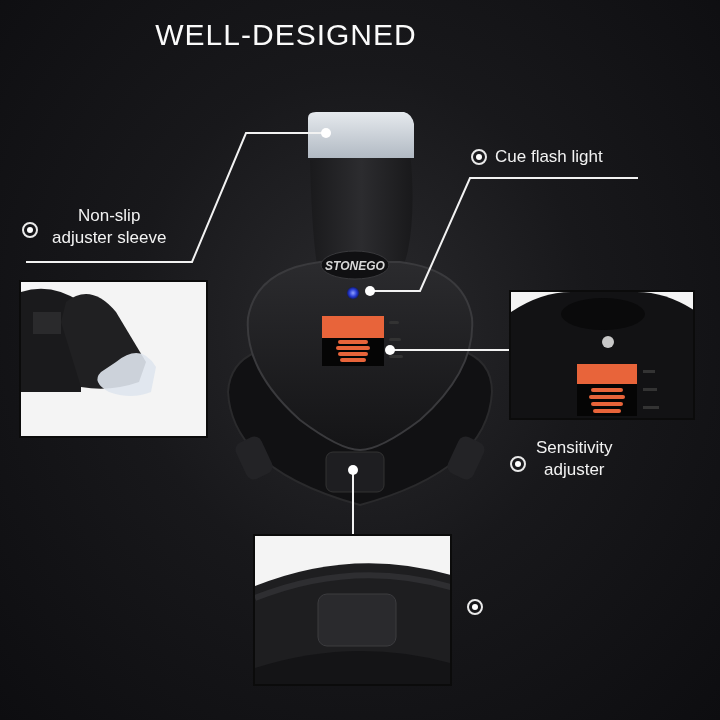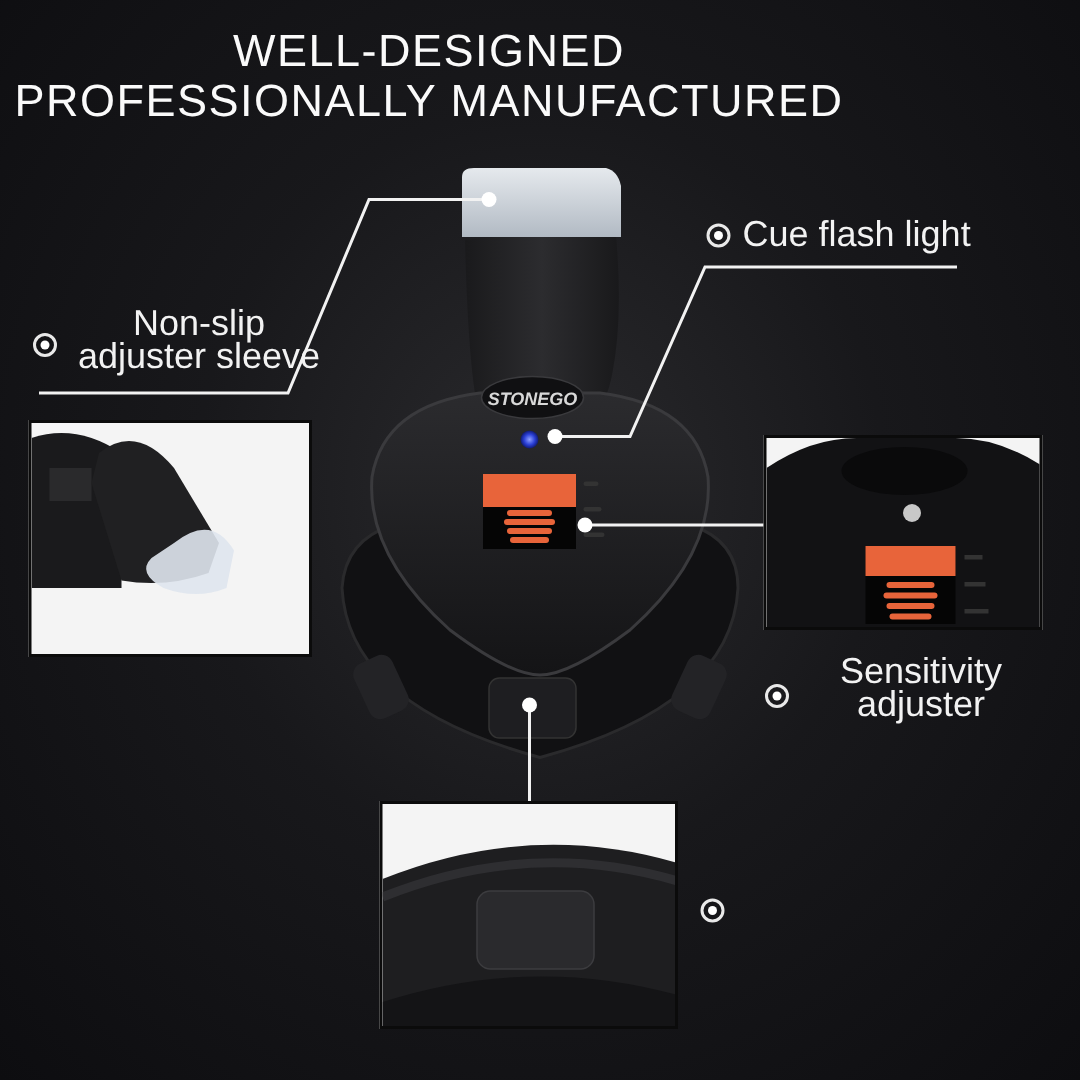--- a/index.html
+++ b/index.html
@@ -11,21 +11,21 @@
     position: relative;
   }
   .headline {
     position: absolute; left: 0; top: 18px; width: 572px;
     text-align: center; letter-spacing: 1px; line-height: 33px;
     font-size: 30px; font-weight: 400; color: #fafafa;
   }
   .headline span { display: block; }
 
   .callout {
-    position: absolute; color: #f2f2f2; font-size: 24px; line-height: 22px;
+    position: absolute; color: #f2f2f2; font-size: 17px; line-height: 22px;
     display: flex; align-items: center;
   }
   .bullet {
     width: 16px; height: 16px; border-radius: 50%;
     border: 2px solid #e9e9e9; position: relative; flex: 0 0 auto;
   }
   .bullet::after {
     content: ""; position: absolute; left: 3px; top: 3px;
     width: 6px; height: 6px; border-radius: 50%; background: #fff;
   }
@@ -38,21 +38,20 @@
   }
 
   
   .product { position: absolute; left: 0; top: 0; width: 720px; height: 720px; }
 </style>
 </head>
 <body>
 
 <div class="headline">
   <span>WELL-DESIGNED</span>
-  <span>PROFESSIONALLY MANUFACTURED</span>
 </div>
 
 <svg class="product" viewBox="0 0 720 720" width="720" height="720">
   <defs>
     <linearGradient id="bodyG" x1="0" y1="0" x2="0" y2="1">
       <stop offset="0" stop-color="#2b2b2e"></stop>
       <stop offset="1" stop-color="#141416"></stop>
     </linearGradient>
     <linearGradient id="clipG" x1="0" y1="0" x2="1" y2="0">
       <stop offset="0" stop-color="#1a1a1c"></stop>
@@ -120,21 +119,21 @@
     <div>Non-slip</div>
     <div>adjuster sleeve</div>
   </div>
 </div>
 
 <div class="callout" style="left:471px; top:146px;">
   <div class="bullet" style="margin-right:8px;"></div>
   <div>Cue flash light</div>
 </div>
 
-<div class="callout" style="left:510px; top:437px;gap:24px;">
+<div class="callout" style="left:510px; top:437px;">
   <div class="bullet" style="margin-right:10px; margin-top:10px;"></div>
   <div class="callout-text">
     <div>Sensitivity</div>
     <div>adjuster</div>
   </div>
 </div>
 
 <div class="callout" style="left:467px; top:599px;">
   <div class="bullet" style="margin-right:8px;"></div>
 </div>

